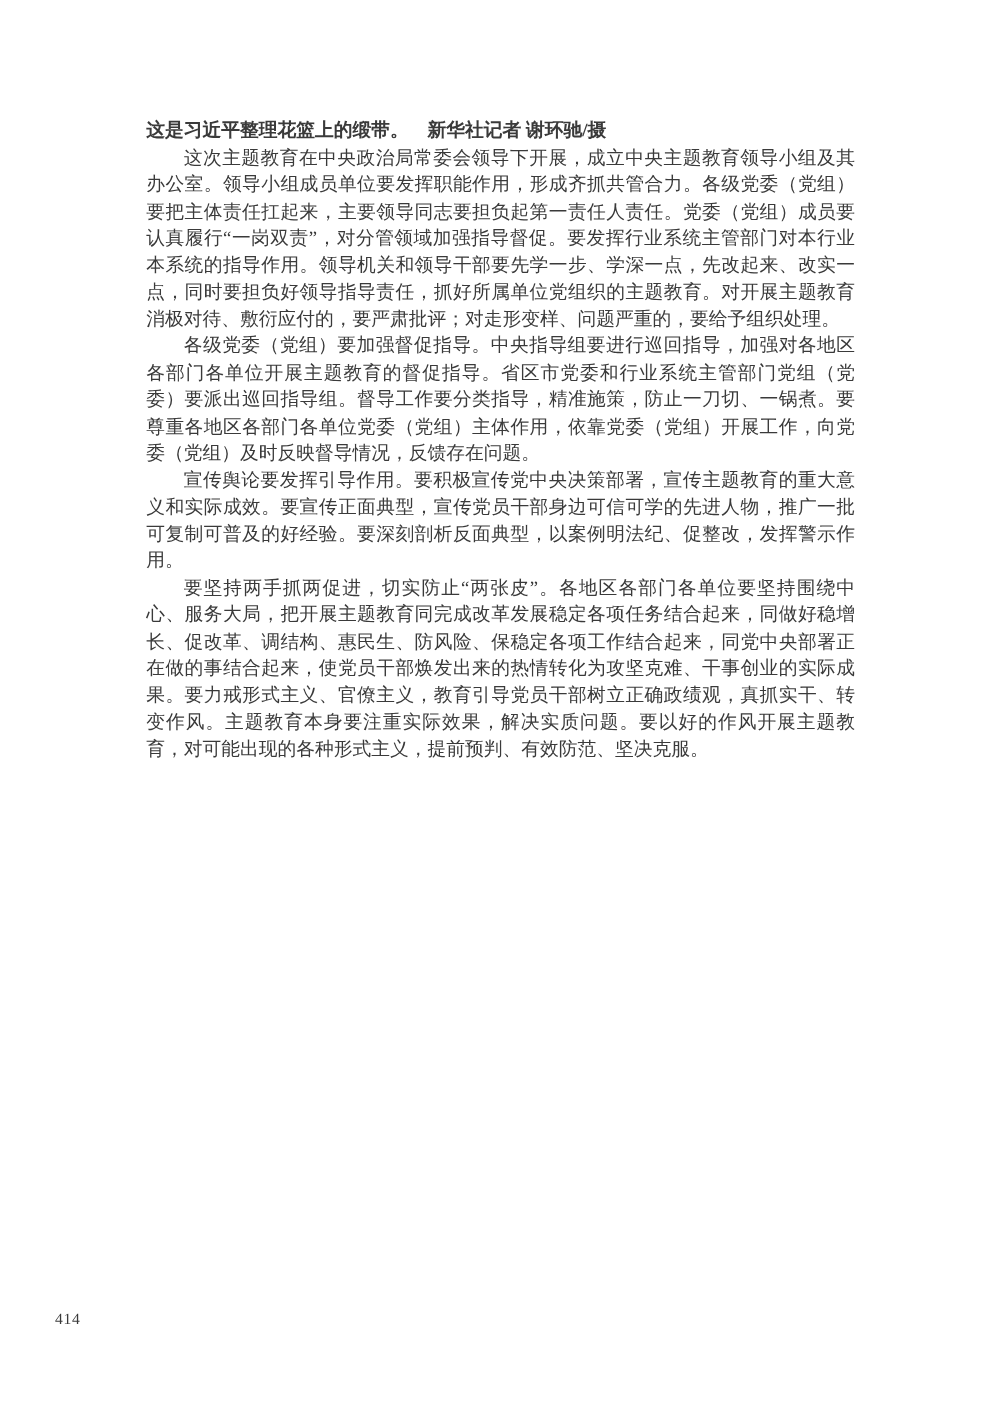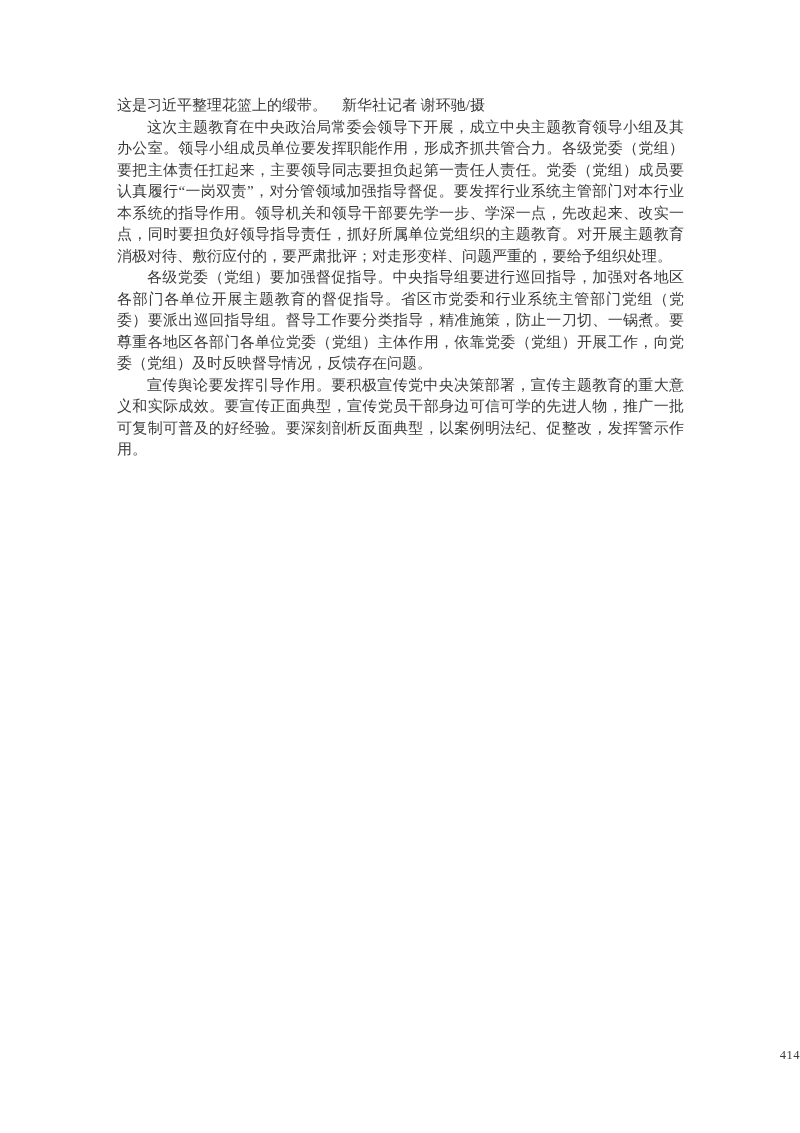--- a/index.html
+++ b/index.html
@@ -26,37 +26,39 @@
     text-align: justify;
     text-justify: inter-ideograph;
   }
   .text-block p {
     margin: 0;
     padding: 0;
     text-indent: 2em;
   }
   .text-block p.caption {
     text-indent: 0;
+    font-weight: bold;
   }
   .page-number {
     position: absolute;
     left: 0;
     right: 0;
     top: 1048px;
-    text-align: right;
+    text-align: left;
     font-size: 12.5px;
     letter-spacing: 0.5px;
     color: #3a3a3a;
     padding-left: 44px;
   }
 </style>
 </head>
 <body>
 
 <div class="page">
   <main class="text-block">
     <p class="caption">这是习近平整理花篮上的缎带。　新华社记者 谢环驰/摄</p>
     <p class="body-para">这次主题教育在中央政治局常委会领导下开展，成立中央主题教育领导小组及其办公室。领导小组成员单位要发挥职能作用，形成齐抓共管合力。各级党委（党组）要把主体责任扛起来，主要领导同志要担负起第一责任人责任。党委（党组）成员要认真履行“一岗双责”，对分管领域加强指导督促。要发挥行业系统主管部门对本行业本系统的指导作用。领导机关和领导干部要先学一步、学深一点，先改起来、改实一点，同时要担负好领导指导责任，抓好所属单位党组织的主题教育。对开展主题教育消极对待、敷衍应付的，要严肃批评；对走形变样、问题严重的，要给予组织处理。</p>
     <p class="body-para">各级党委（党组）要加强督促指导。中央指导组要进行巡回指导，加强对各地区各部门各单位开展主题教育的督促指导。省区市党委和行业系统主管部门党组（党委）要派出巡回指导组。督导工作要分类指导，精准施策，防止一刀切、一锅煮。要尊重各地区各部门各单位党委（党组）主体作用，依靠党委（党组）开展工作，向党委（党组）及时反映督导情况，反馈存在问题。</p>
     <p class="body-para">宣传舆论要发挥引导作用。要积极宣传党中央决策部署，宣传主题教育的重大意义和实际成效。要宣传正面典型，宣传党员干部身边可信可学的先进人物，推广一批可复制可普及的好经验。要深刻剖析反面典型，以案例明法纪、促整改，发挥警示作用。</p>
+    <p class="body-para">要坚持两手抓两促进，切实防止“两张皮”。各地区各部门各单位要坚持围绕中心、服务大局，把开展主题教育同完成改革发展稳定各项任务结合起来，同做好稳增长、促改革、调结构、惠民生、防风险、保稳定各项工作结合起来，同党中央部署正在做的事结合起来，使党员干部焕发出来的热情转化为攻坚克难、干事创业的实际成果。要力戒形式主义、官僚主义，教育引导党员干部树立正确政绩观，真抓实干、转变作风。主题教育本身要注重实际效果，解决实质问题。要以好的作风开展主题教育，对可能出现的各种形式主义，提前预判、有效防范、坚决克服。</p>
   </main>
   <footer class="page-number">414</footer>
 </div>
 
 </body></html>

